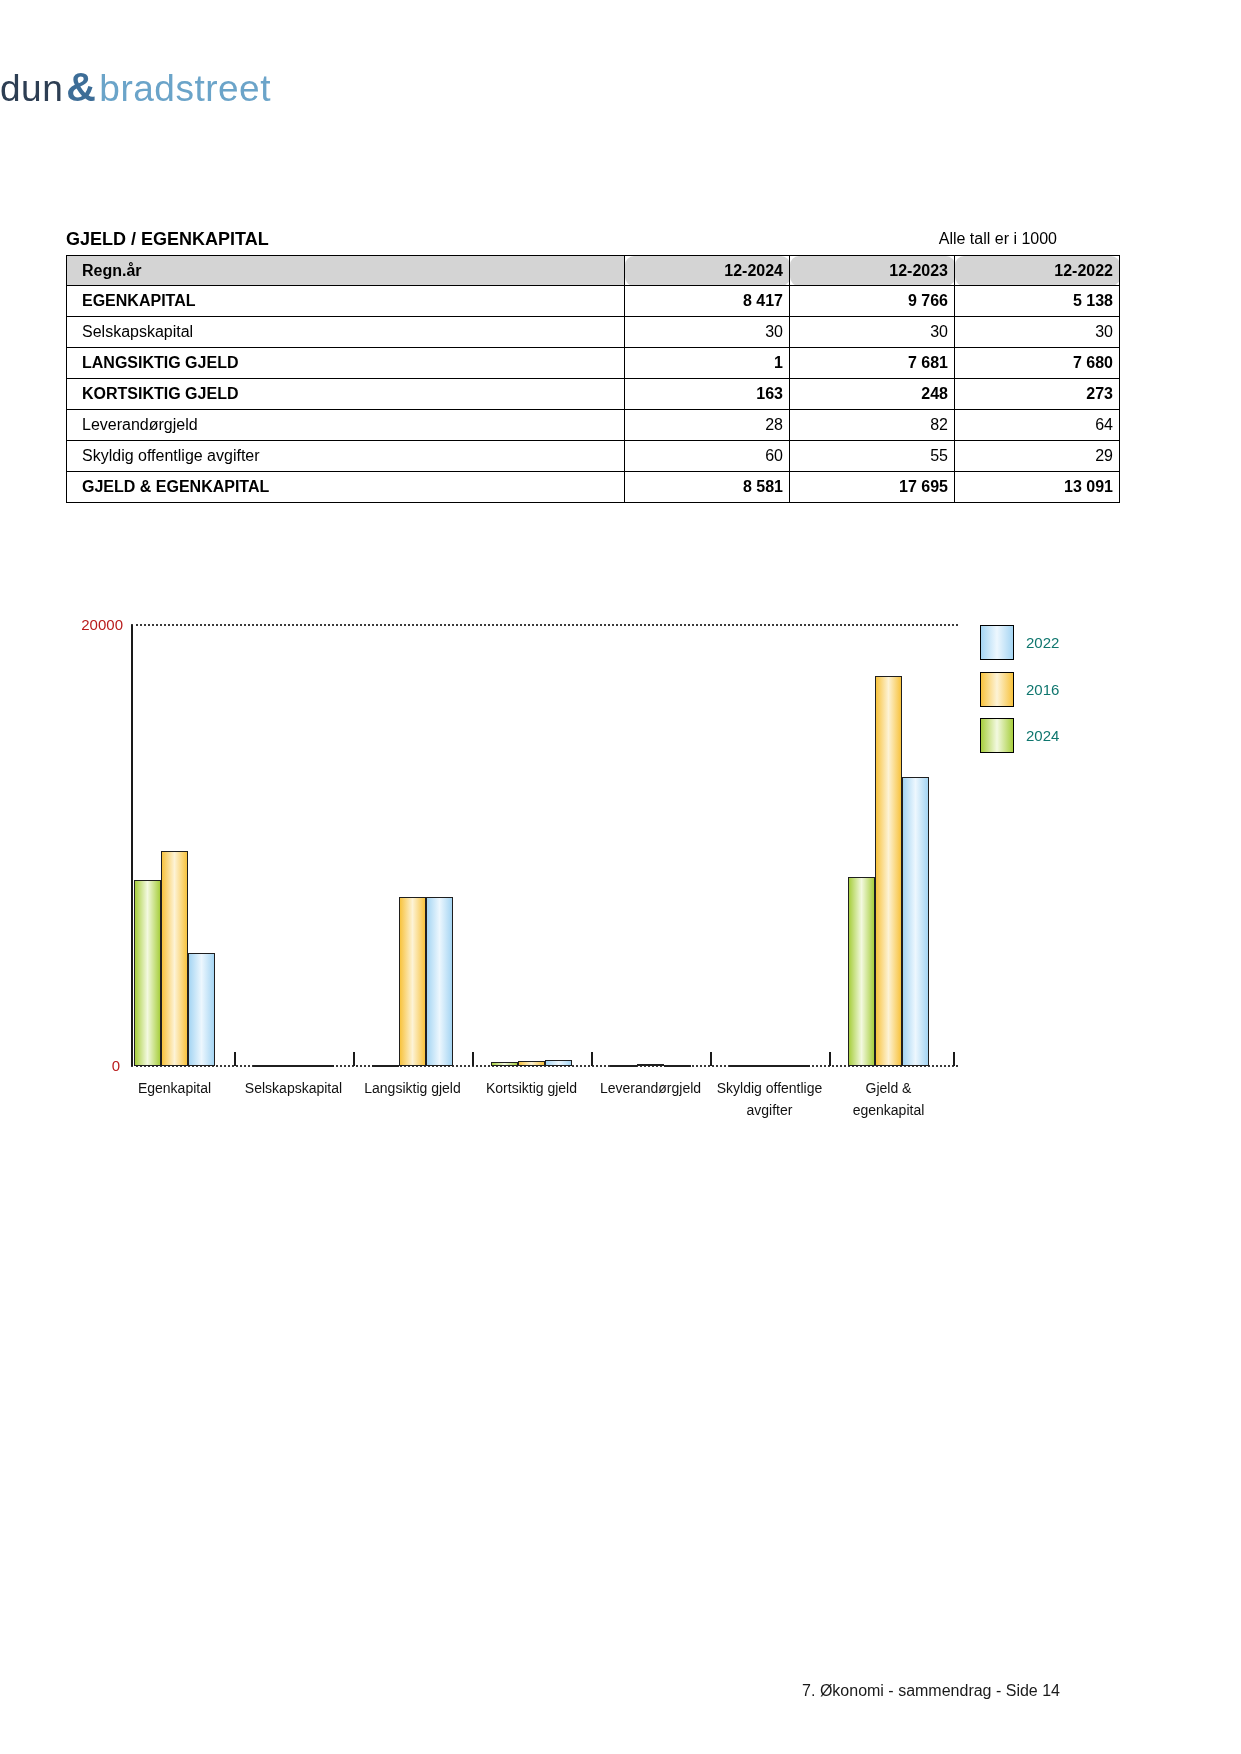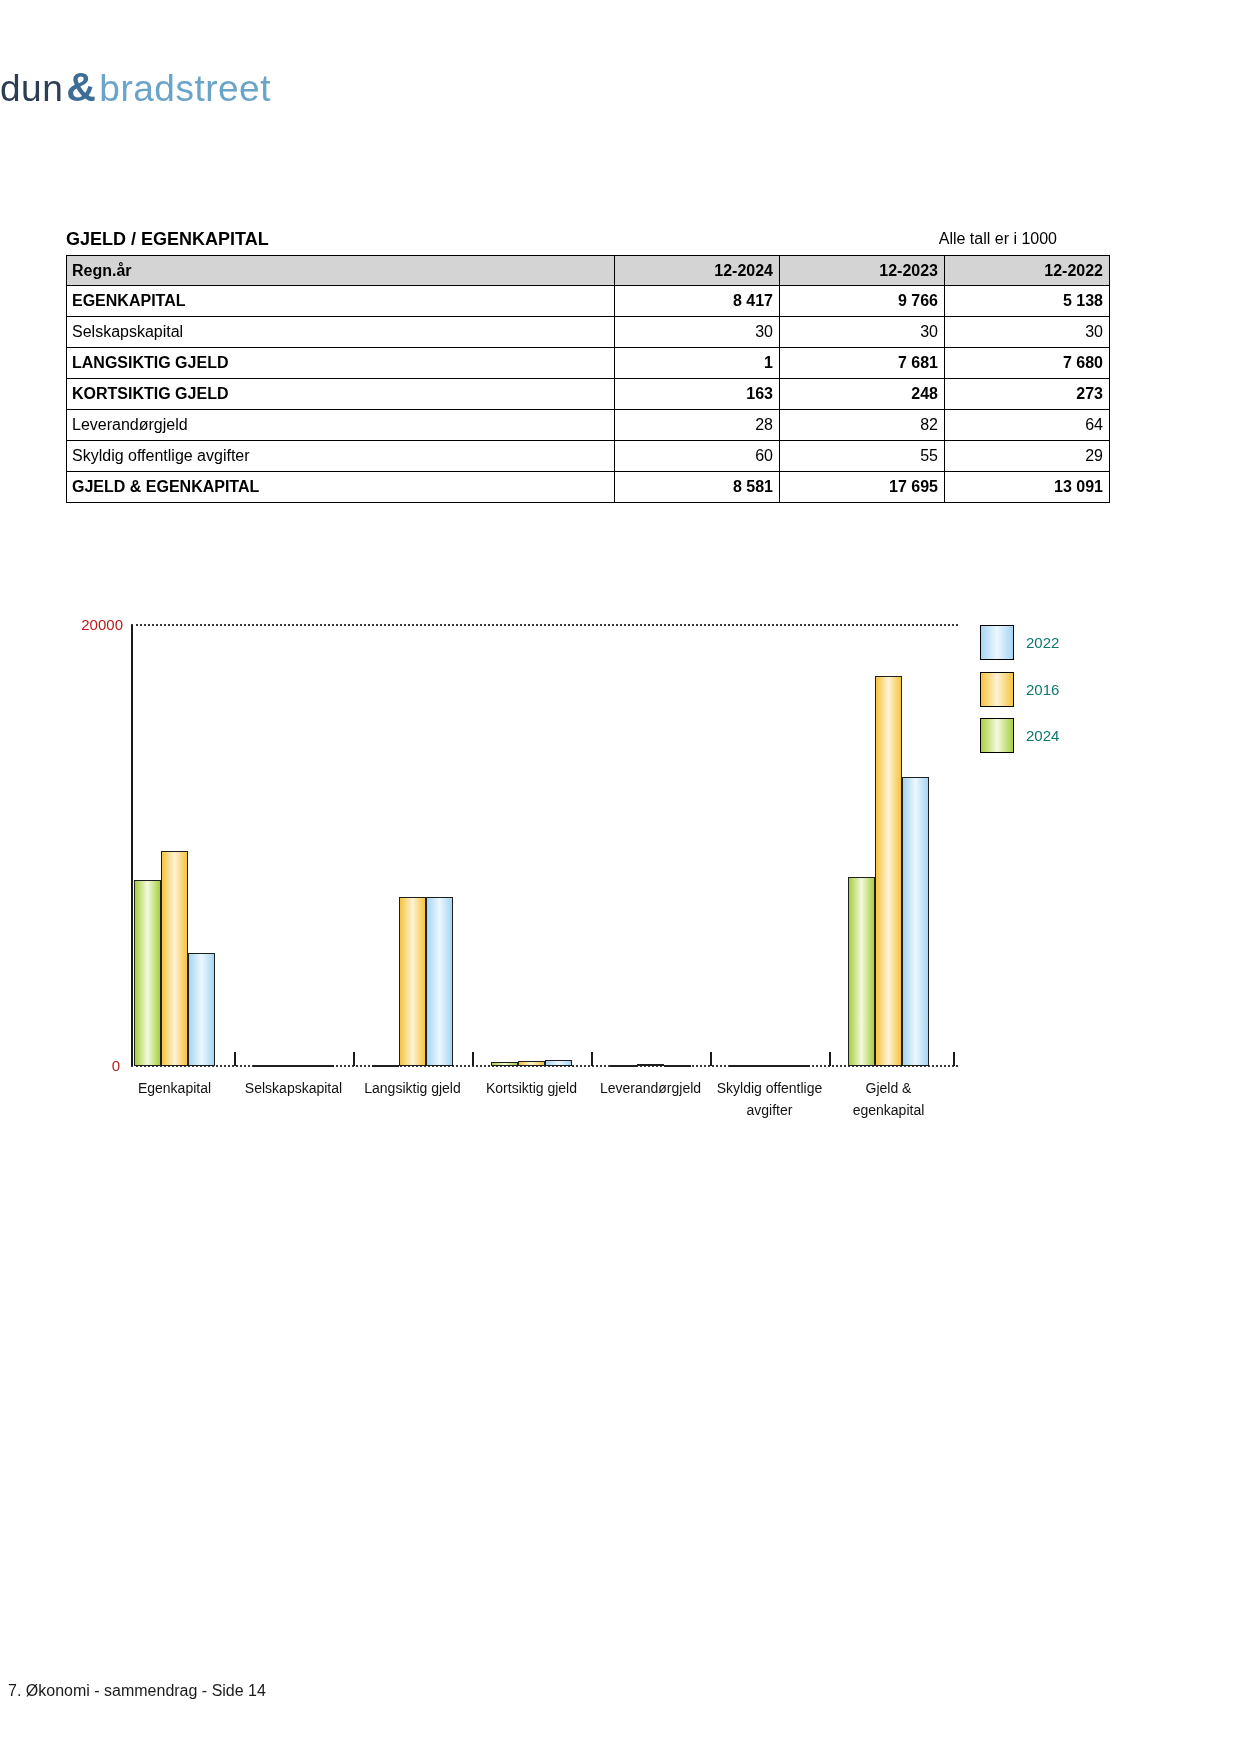--- a/index.html
+++ b/index.html
@@ -17,39 +17,39 @@
   .logo-brad{color:#6ba4c9;}
   
   .sec-title{position:absolute;left:66px;top:229px;font-size:18px;font-weight:bold;}
   .sec-note{position:absolute;left:0;top:230px;width:1057px;text-align:right;font-size:16px;}
   
   table.fin{position:absolute;left:66px;top:255px;width:991px;border-collapse:collapse;
             table-layout:fixed;font-size:16px;}
   table.fin th, table.fin td{border:1px solid #000;padding:0 6px;overflow:hidden;white-space:nowrap;}
   table.fin thead tr{height:30px;background:#d4d4d4;}
   table.fin tbody tr{height:31px;background:#fff;}
-  table.fin .lbl{text-align:left;width:536px;padding-left:5px;}
-  table.fin .num{text-align:right;width:152px;}
+  table.fin .lbl{text-align:left;width:536px;padding-left:15px;}
+  table.fin .num{text-align:right;width:152px;border-radius:9px;}
   table.fin thead th{font-weight:bold;}
   tr.bold td{font-weight:bold;}
   tr.normal td{font-weight:normal;}
   
   .chart{position:absolute;left:0;top:540px;width:1241px;height:620px;}
   .chart *{position:absolute;}
   .y-axis{background:#1a1a1a;}
   .gridline{border-top:2px dotted #3a3a3a;height:0;}
   .baseline{border-top:2px dotted #3a3a3a;height:0;}
   .tick{background:#1a1a1a;}
   .bar{box-sizing:border-box;border:1px solid #1f1f1f;}
   .ylab{font-size:15px;text-align:right;color:#b91c1c;}
   .xlab{font-size:14px;line-height:22px;text-align:center;color:#111;white-space:pre-line;}
   .lg-box{box-sizing:border-box;border:1px solid #000;}
   .lg-lab{font-size:15px;color:#0f766e;}
   
-  .footer{position:absolute;top:1682px;left:8px;width:1060px;font-size:16px;color:#1a1a1a;}
+  .footer{position:absolute;top:1682px;left:0;width:1060px;text-align:right;font-size:16px;color:#1a1a1a;}
 </style>
 </head>
 <body>
 
 <div class="page">
 
   <div class="logo">
     <span class="logo-dun">dun</span><span class="logo-amp">&amp;</span><span class="logo-brad">bradstreet</span>
   </div>
 

